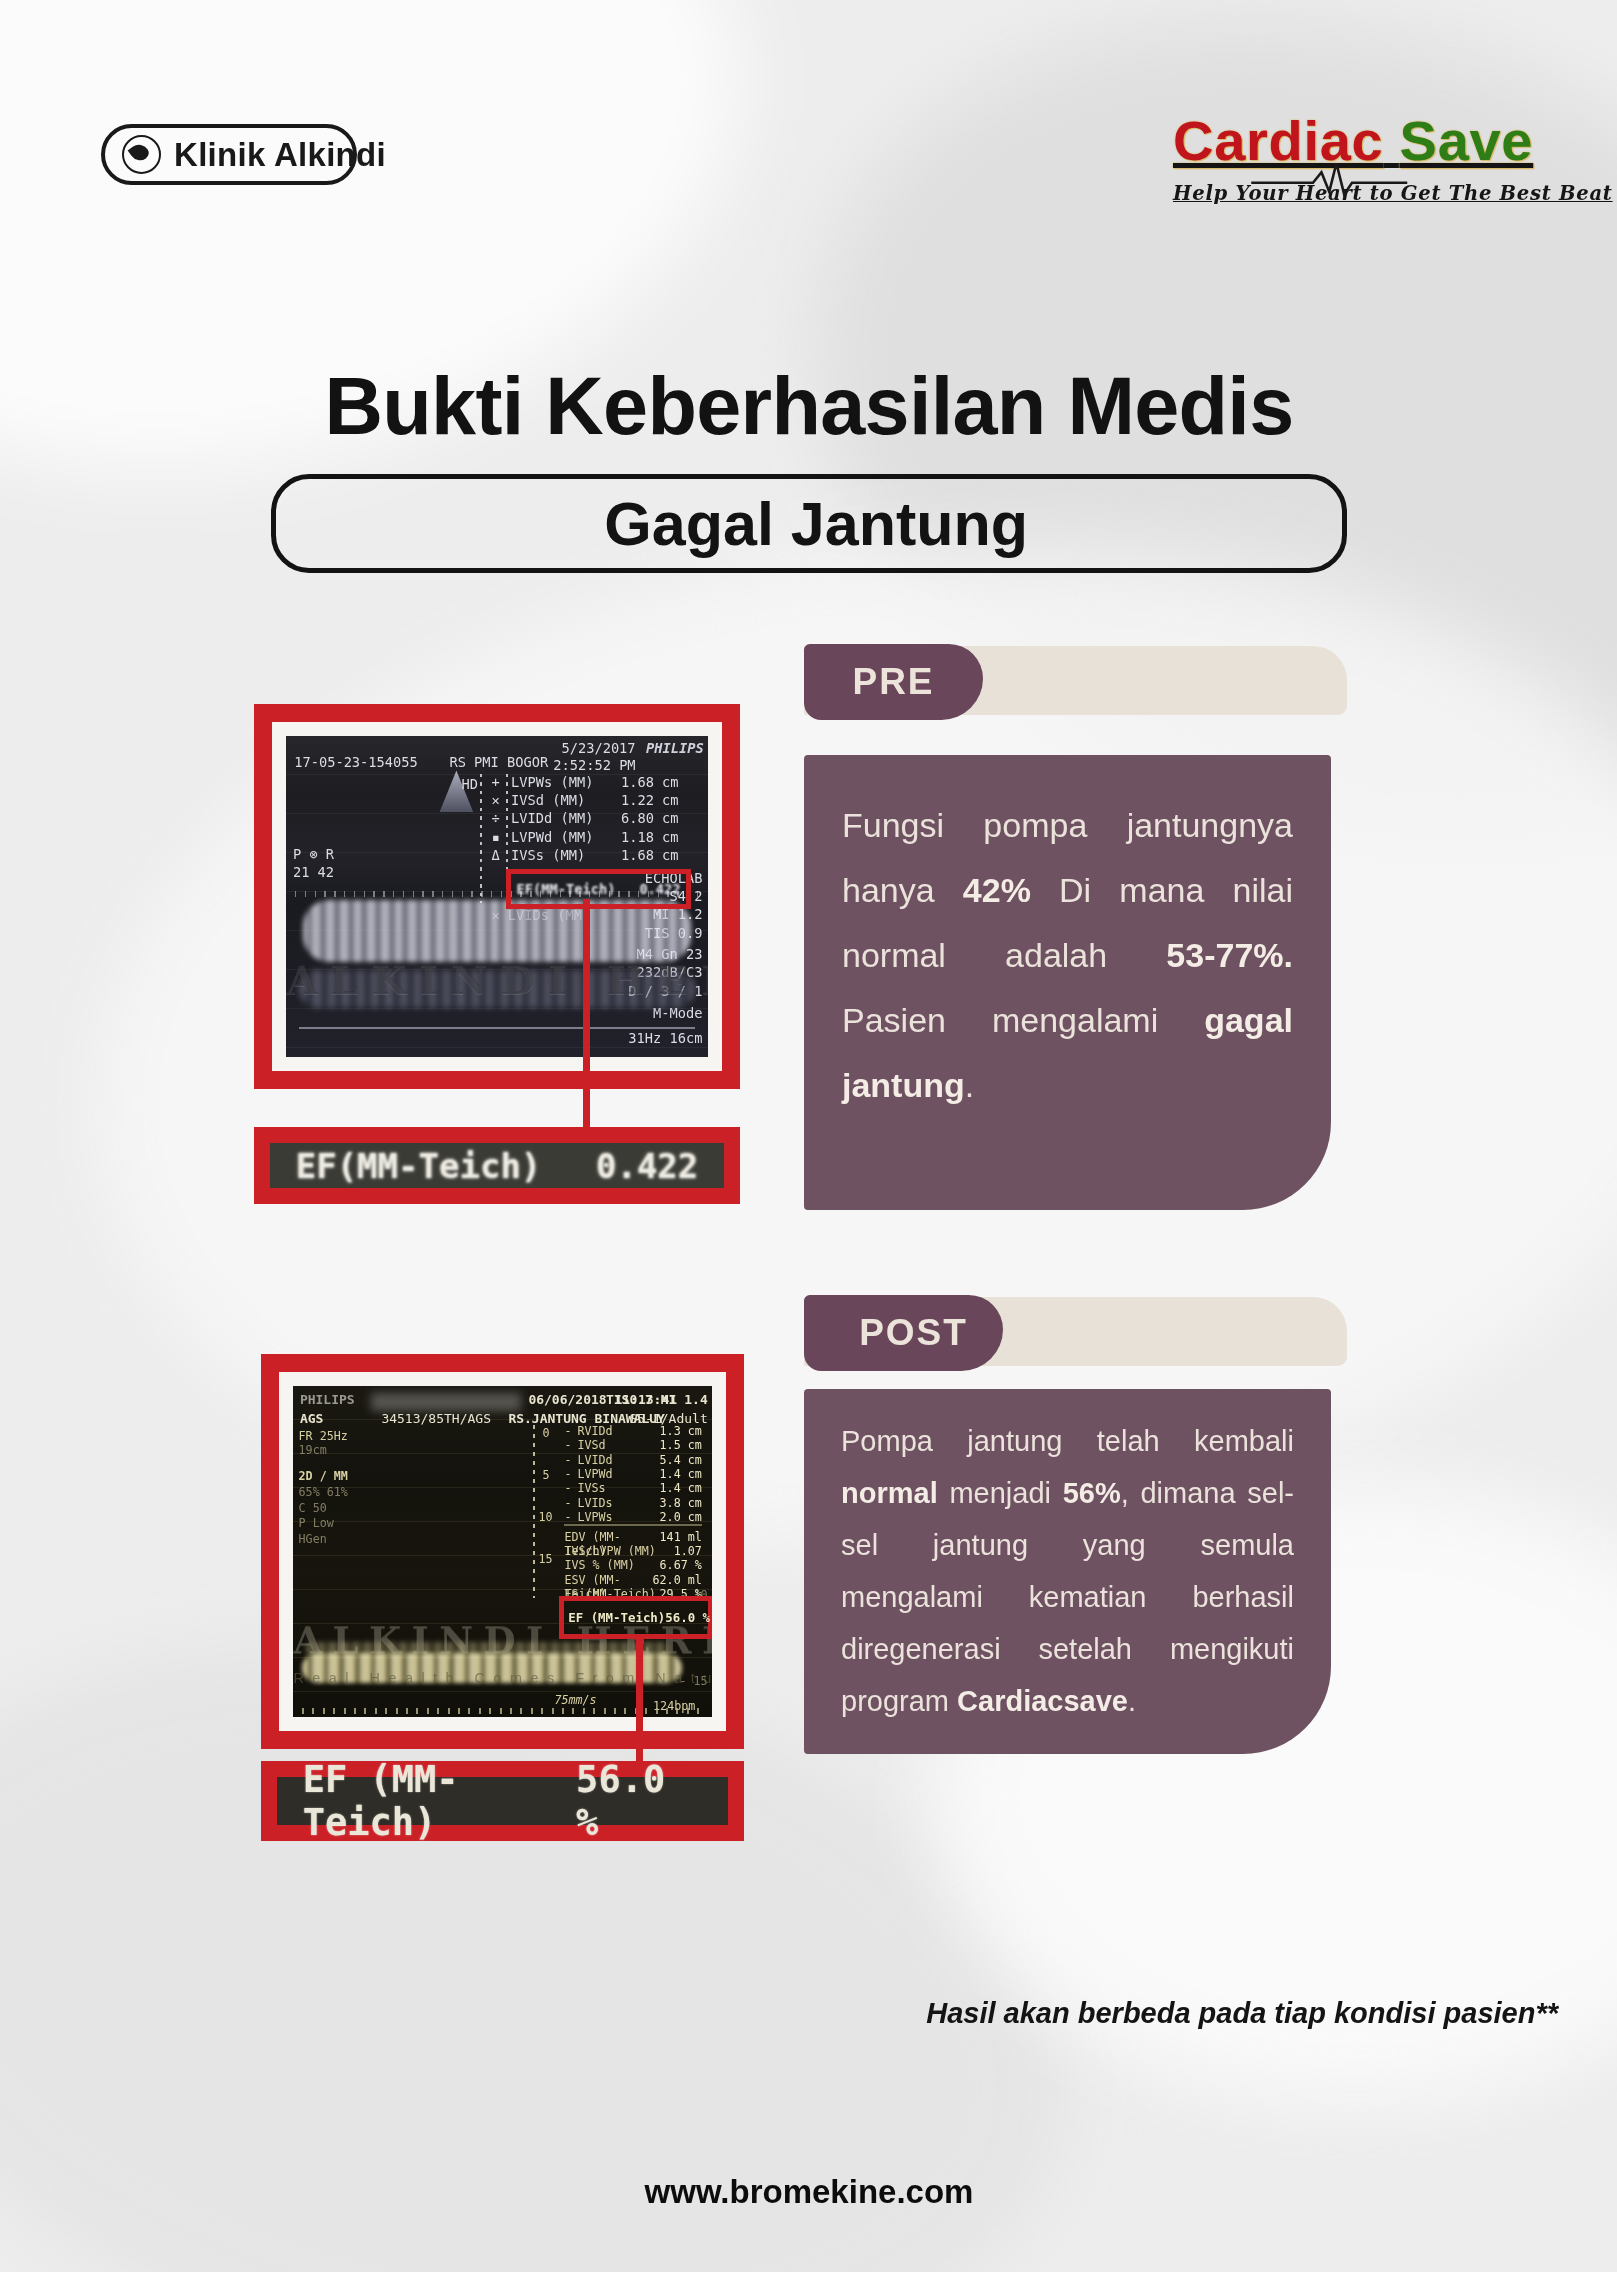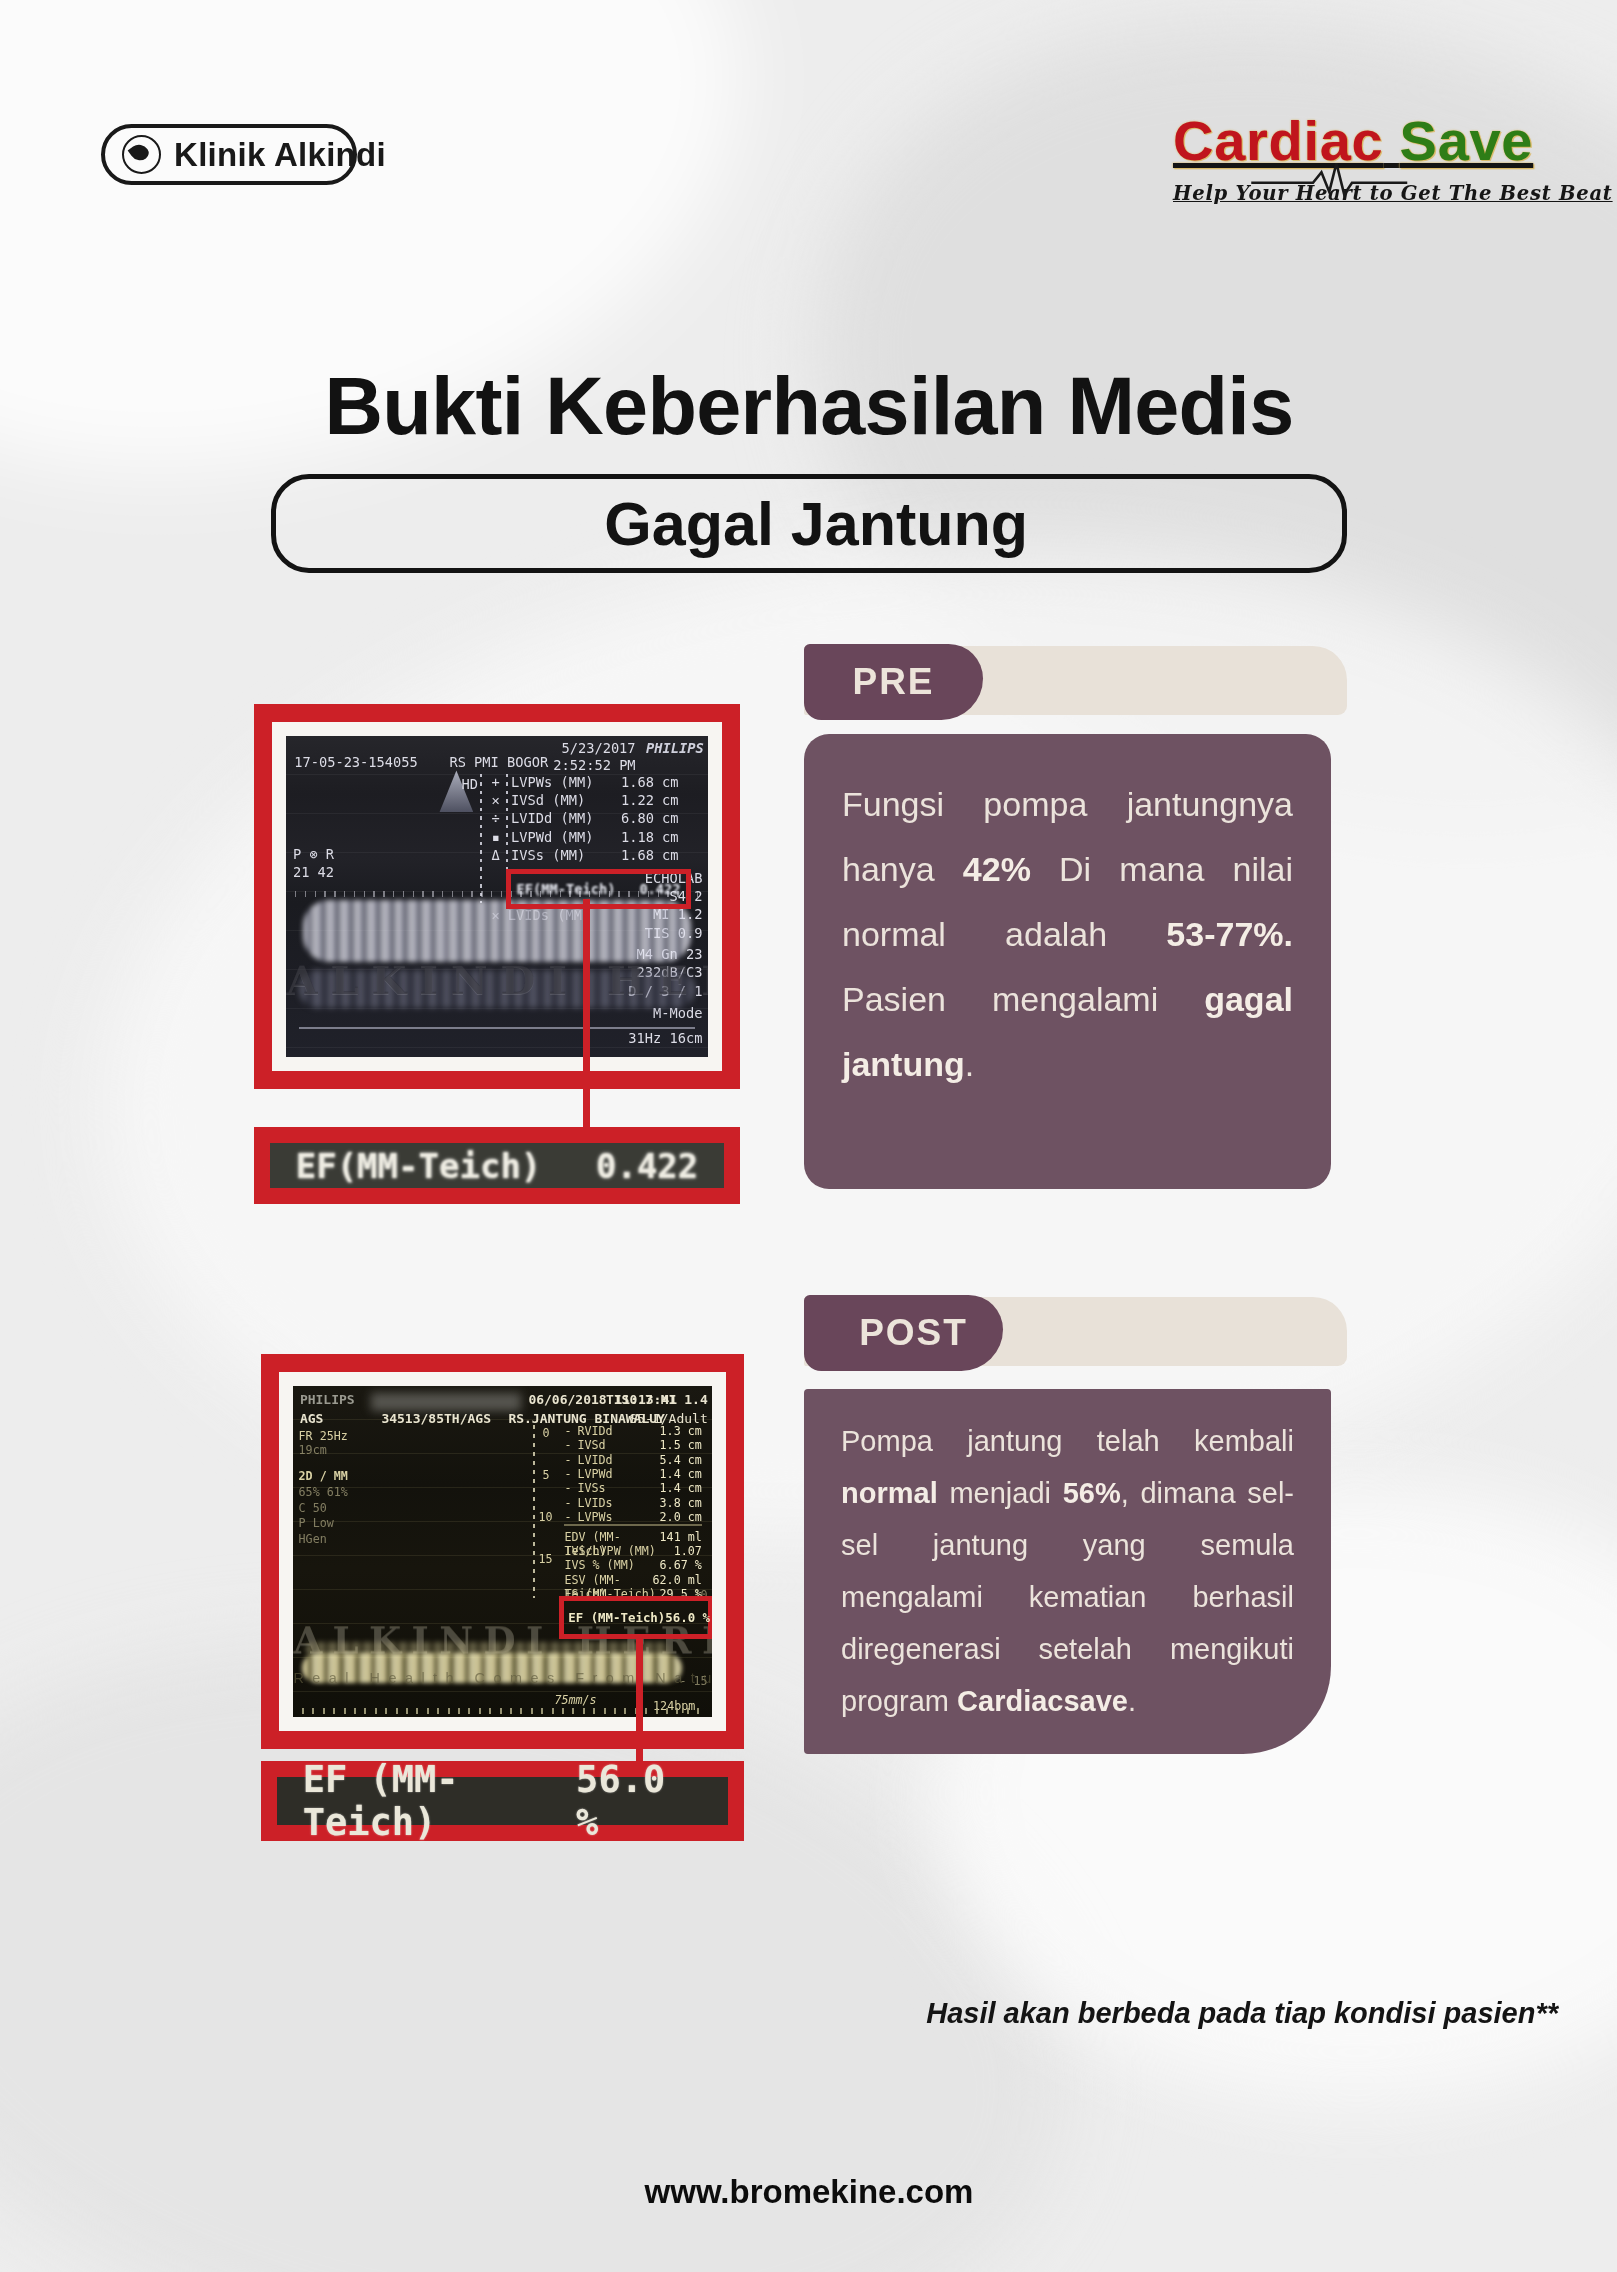--- a/index.html
+++ b/index.html
@@ -43,21 +43,21 @@
   .tab-bar{position:absolute;left:804px;width:543px;height:69px;background:#e8e1d8;border-radius:2.6px 34px 9px 2.6px;}
   .tab{position:absolute;left:804px;width:179px;height:76px;background:#69465a;
        border-radius:10.4px 62px 75px 31px;display:flex;align-items:center;justify-content:center;
        color:#ece4da;font-size:37px;font-weight:bold;letter-spacing:2px;z-index:2;}
   #pre-bar{top:646px;} #pre-tab{top:644px;}
   #post-bar{top:1297px;} #post-tab{top:1295px;padding-left:20px;}
 
   
   .panel{position:absolute;left:804px;width:527px;background:#6e5262;border-radius:3.9px 3.9px 88px 3.9px;
          box-sizing:border-box;color:#ebe3db;text-align:justify;}
-  #pre-panel{top:734px;height:455px;padding:38px 38px;font-size:34px;line-height:65px;border-radius:25px;}
+  #pre-panel{top:755px;height:455px;padding:38px 38px;font-size:34px;line-height:65px;}
   #post-panel{top:1389px;height:365px;padding:26px 37px;font-size:29px;line-height:52px;}
   .panel b{font-weight:bold;color:#f4ede5;}
 
   
   .frame{position:absolute;background:#cc2027;padding:18px;box-sizing:border-box;}
   #frame1{left:254px;top:704px;width:486px;height:385px;}
   #frame2{left:261px;top:1354px;width:483px;height:395px;}
   .frame-inner{width:100%;height:100%;background:#f7f5f2;padding:14.4px;box-sizing:border-box;}
   .scan{position:relative;width:100%;height:100%;overflow:hidden;}
   #scan1{background:linear-gradient(180deg,#26262b 0%,#1d1d22 18%,#222228 38%,#1a1b20 52%,#20212a 100%);}
@@ -269,21 +269,21 @@
 
   <div class="frame" id="frame2">
     <div class="frame-inner">
       <div class="scan" id="scan2">
         <div class="grid2"></div>
         <span class="t hdr" style="left:6.5px;top:5.2px;font-weight:bold;color:#9a9a90">PHILIPS</span>
         <div class="blurbar"></div>
         <span class="t hdr" style="left:235px;top:5.2px;font-weight:bold">06/06/2018  11:13:41</span>
         <span class="t hdr" style="right:3.9px;top:5.2px;font-weight:bold">TIS0.7  MI 1.4</span>
         <span class="t hdr" style="left:6.5px;top:25px;font-weight:bold">AGS</span>
-        <span class="t hdr" style="left:88px;top:25px;font-weight:bold">34513/85TH/AGS</span>
+        <span class="t hdr" style="left:88px;top:25px;font-weight:normal">34513/85TH/AGS</span>
         <span class="t hdr" style="left:215px;top:25px;font-weight:bold">RS.JANTUNG BINAWALUY</span>
         <span class="t hdr" style="right:3.9px;top:25px">S5-1/Adult</span>
 
         <span class="t" style="left:5.2px;top:43px">FR 25Hz</span>
         <span class="t dim" style="left:5.2px;top:57px">19cm</span>
         <span class="t" style="left:5.2px;top:83px;font-weight:bold">2D / MM</span>
         <span class="t dim" style="left:5.2px;top:99px">65%   61%</span>
         <span class="t dim" style="left:5.2px;top:115px">C 50</span>
         <span class="t dim" style="left:5.2px;top:130px">P Low</span>
         <span class="t dim" style="left:5.2px;top:146px">HGen</span>

